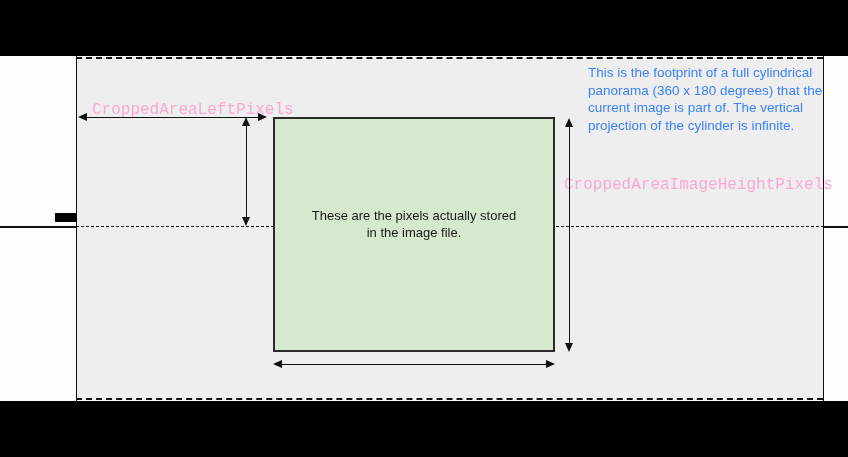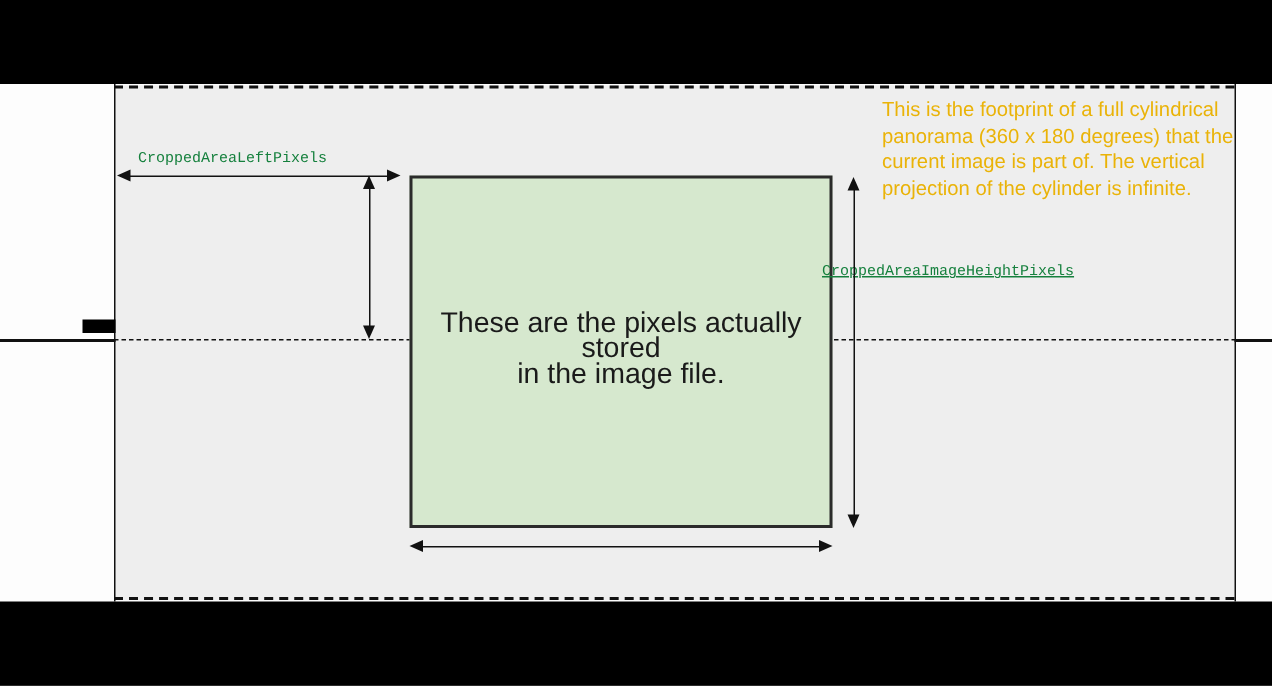--- a/index.html
+++ b/index.html
@@ -99,49 +99,49 @@
     background: #d6e8ce;
     border: 2px solid #2b2b2b;
     box-sizing: border-box;
   }
   .stored-image-text {
     position: absolute;
     left: 0;
     right: 0;
     top: 88px;
     text-align: center;
-    font-size: 19px;
+    font-size: 13px;
     color: #1a1a1a;
     line-height: 17px;
     white-space: pre-line;
   }
 
   
   .description {
     position: absolute;
     left: 588px;
     top: 64px;
     width: 240px;
     font-size: 13.5px;
     line-height: 17.5px;
-    color: #eab308;
+    color: #3b82f6;
     white-space: pre-line;
   }
 
   
   .mono-label {
     position: absolute;
     font-family: "Liberation Mono", "DejaVu Sans Mono", monospace;
-    font-size: 10px;
-    color: #15803d;
+    font-size: 16px;
+    color: #f9a8d4;
     white-space: nowrap;
   }
   .label-left   { left: 92px;  top: 101px; }
   .label-top    { left: 97px;  top: 175px; }
-  .label-height { left: 548px; top: 176px; text-decoration: underline; }
+  .label-height { left: 564px; top: 176px; }
   .label-width  { left: 314px; top: 370px; }
 
   
   .arrow-h {
     position: absolute;
     height: 0;
     border-top: 1.4px solid #111111;
   }
   .arrow-v {
     position: absolute;

